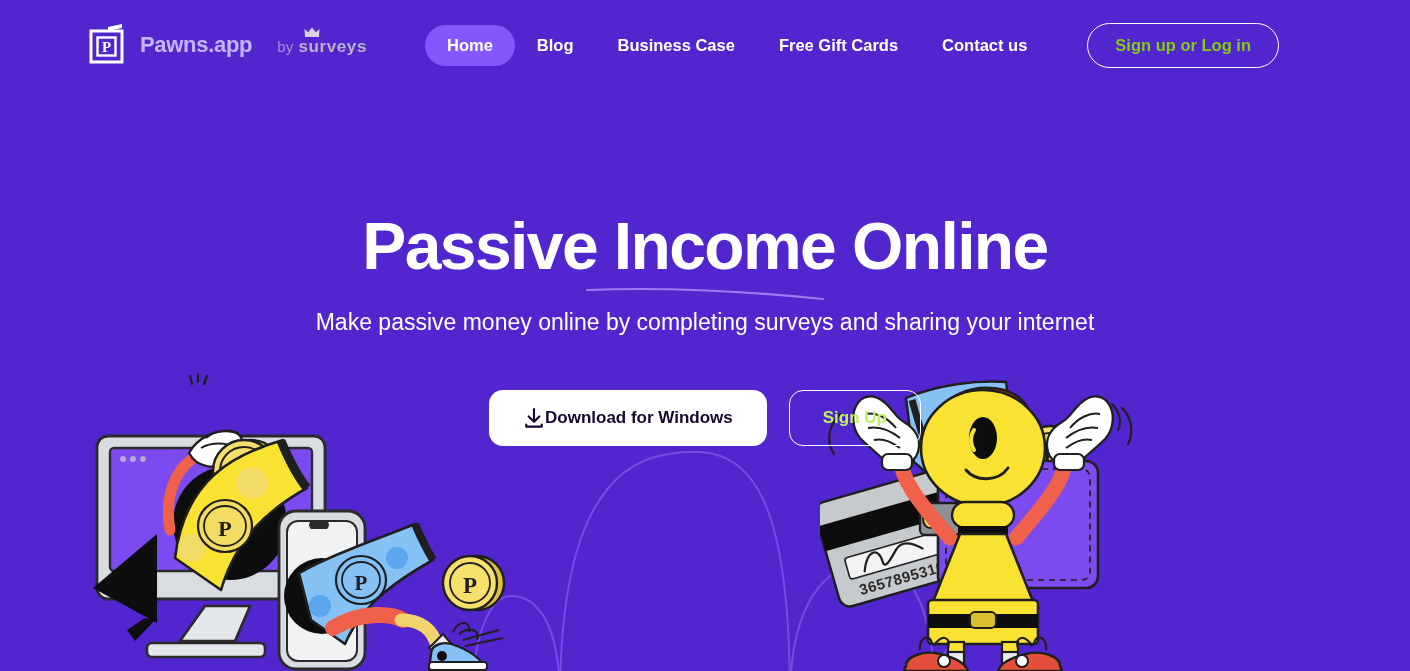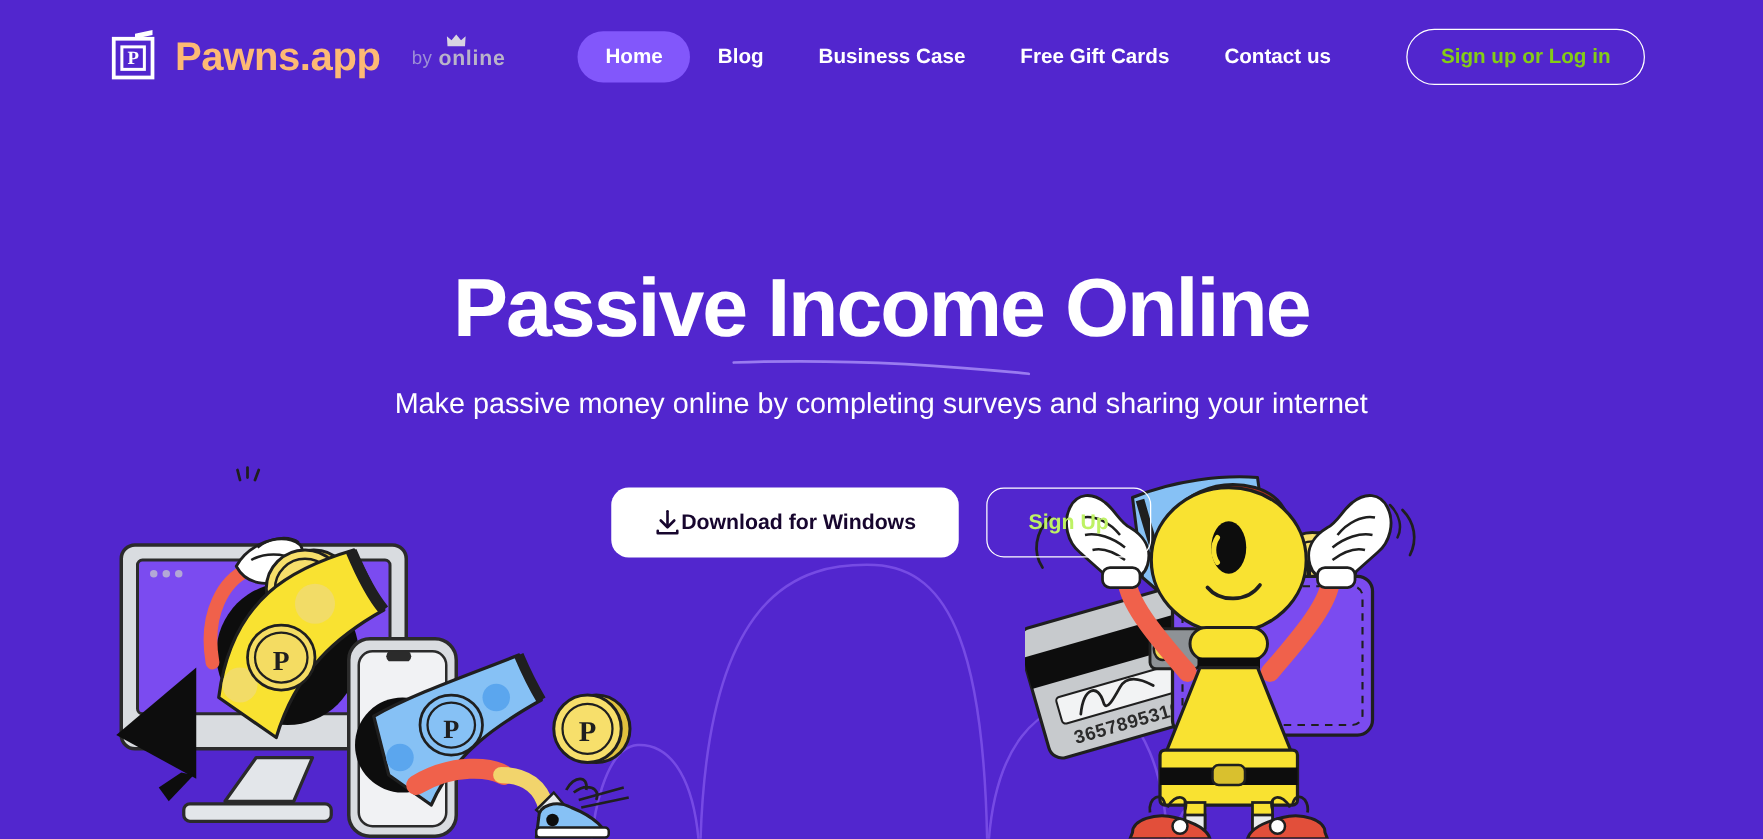--- a/index.html
+++ b/index.html
@@ -38,24 +38,24 @@
 
   .brand {
     display: flex;
     align-items: center;
     margin-left: 88px;
     gap: 12px;
     height: 44px;
   }
   .brand-mark { width: 40px; height: 44px; flex: none; display:block; }
   .brand-name {
-    font-size: 32px;
+    font-size: 22px;
     font-weight: bold;
     letter-spacing: -0.3px;
-    color: #fdba74;
+    color: #c4b5fd;
     white-space: nowrap;
   }
   .brand-by {
     display: flex;
     align-items: center;
     gap: 5px;
     margin-left: 13px;
     padding-top: 3px;
     justify-content: space-between;
   }
@@ -220,21 +220,21 @@
       <rect x="9.5" y="14.5" width="18" height="18" stroke="#ffffff" stroke-width="2.4" fill="none"></rect>
       <text x="18.5" y="28.5" font-family="Liberation Serif, serif" font-size="15" font-weight="bold" fill="#ffffff" text-anchor="middle">P</text>
     </svg>
     <span class="brand-name">Pawns.app</span>
     <span class="brand-by">
       <span class="brand-by-word">by</span>
       <span class="brand-partner-wrap">
         <svg class="crown" viewBox="0 0 16 11" fill="none">
           <path d="M1 10 L0.5 2 L4.2 5.2 L8 0.6 L11.8 5.2 L15.5 2 L15 10 Z" fill="#d8d4e2"></path>
         </svg>
-        <span class="brand-partner">online</span>
+        <span class="brand-partner">surveys</span>
       </span>
     </span>
   </div>
 
   <nav class="nav">
     <a class="nav-item is-active" href="#">Home</a>
     <a class="nav-item" href="#">Blog</a>
     <a class="nav-item" href="#">Business Case</a>
     <a class="nav-item" href="#">Free Gift Cards</a>
     <a class="nav-item" href="#">Contact us</a>

